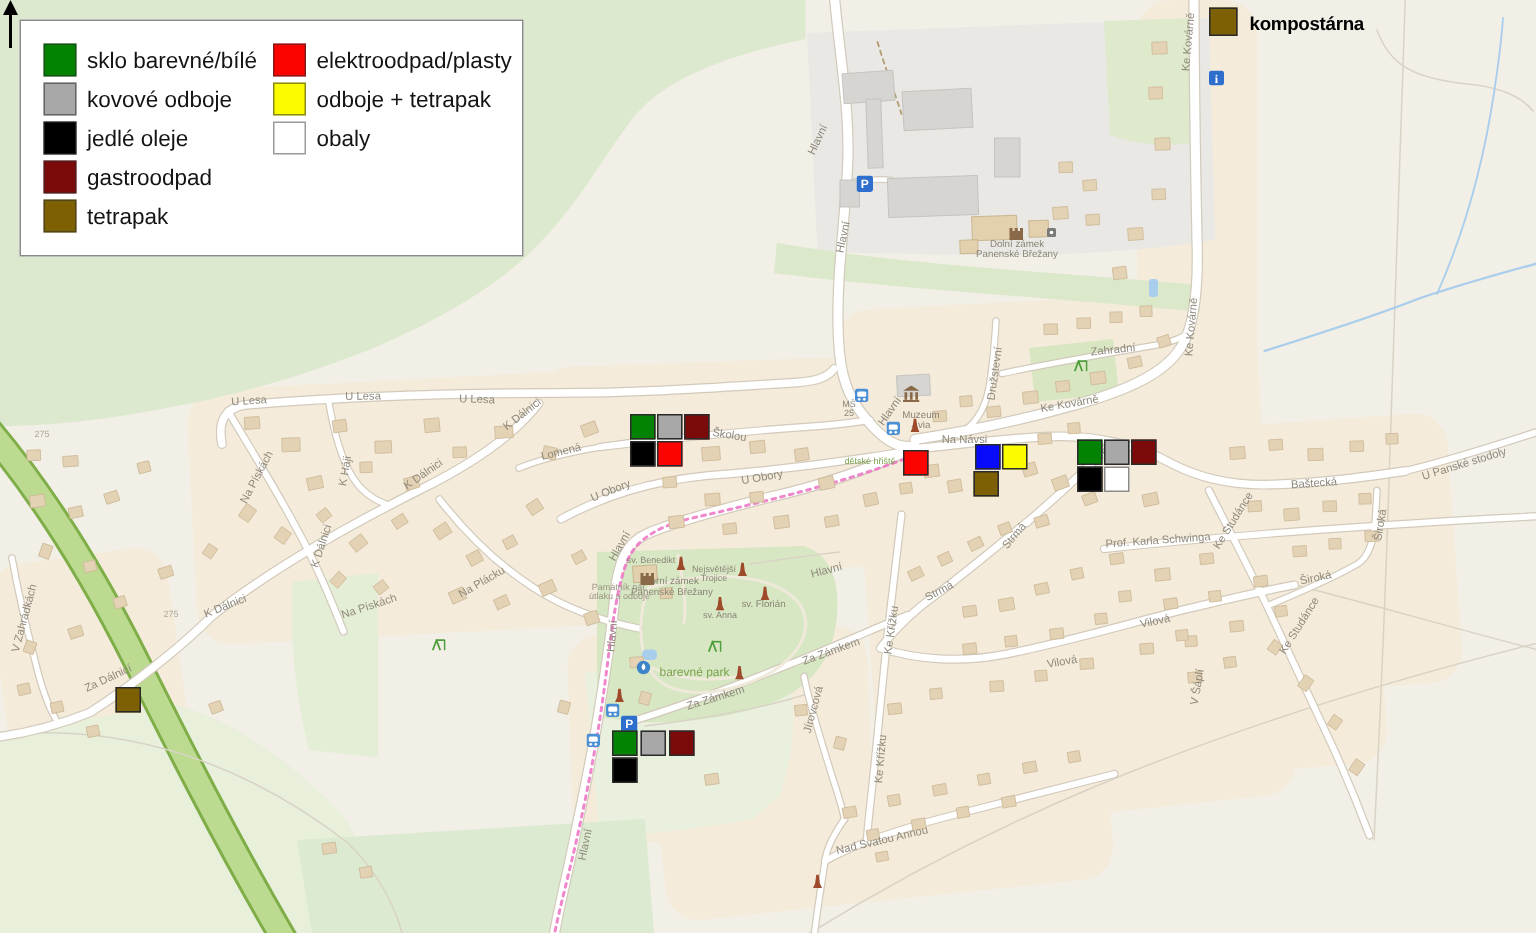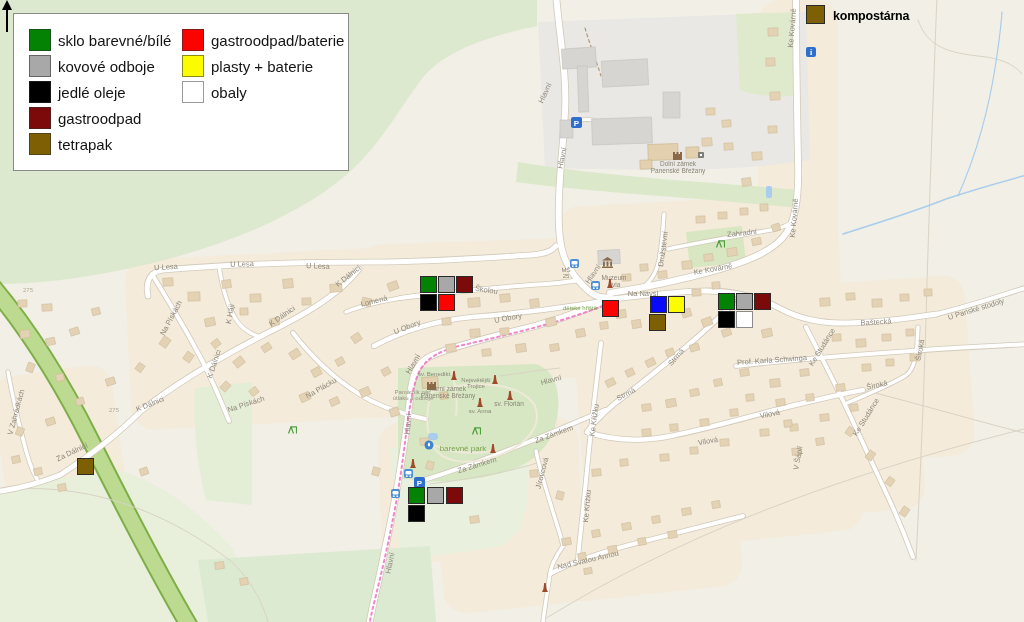--- a/index.html
+++ b/index.html
@@ -538,25 +538,25 @@
           <span class="legend-label">gastroodpad</span>
         </div>
         <div class="legend-row">
           <span class="swatch" style="background: rgb(125, 95, 4);"></span>
           <span class="legend-label">tetrapak</span>
         </div>
       </div>
     <div class="legend-col c2" id="legend-col2">
         <div class="legend-row">
           <span class="swatch" style="background: rgb(251, 4, 0);"></span>
-          <span class="legend-label">gastroodpad/baterie</span>
+          <span class="legend-label">elektroodpad/plasty</span>
         </div>
         <div class="legend-row">
           <span class="swatch" style="background: rgb(252, 252, 0);"></span>
-          <span class="legend-label">plasty + baterie</span>
+          <span class="legend-label">odboje + tetrapak</span>
         </div>
         <div class="legend-row">
           <span class="swatch" style="background: rgb(255, 255, 255); border-color: rgb(154, 154, 154);"></span>
           <span class="legend-label">obaly</span>
         </div>
       </div>
   </div>
 
   <svg class="kompost-arrow" width="14" height="34">
     <line x1="7" y1="32" x2="7" y2="8" stroke="#000" stroke-width="2"></line>

